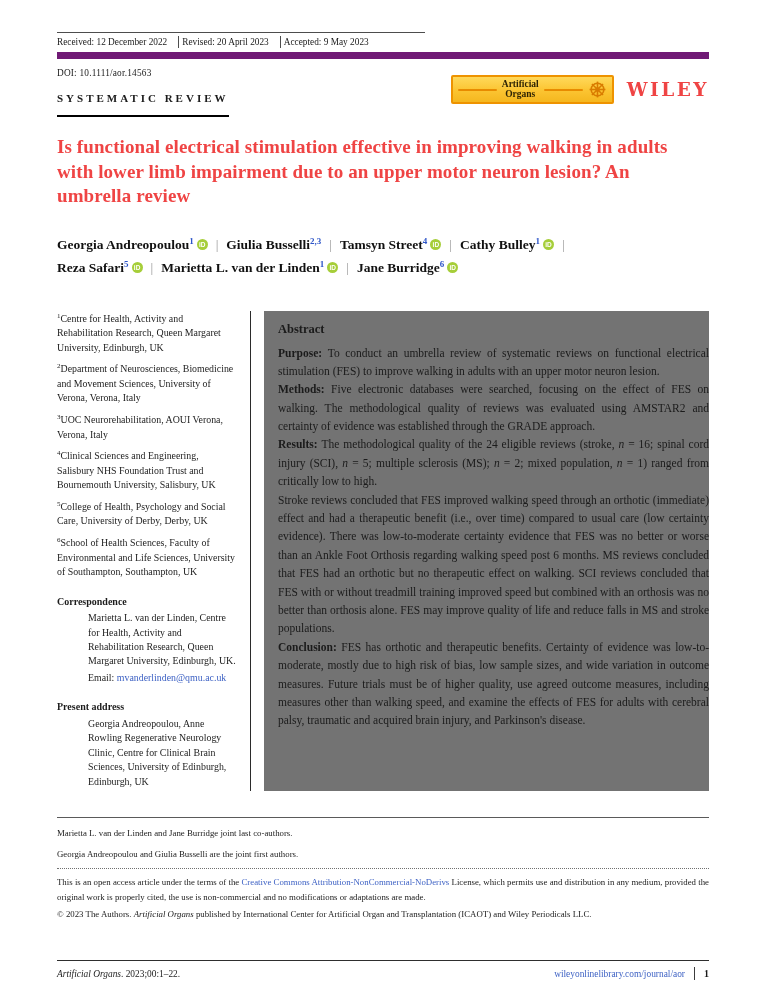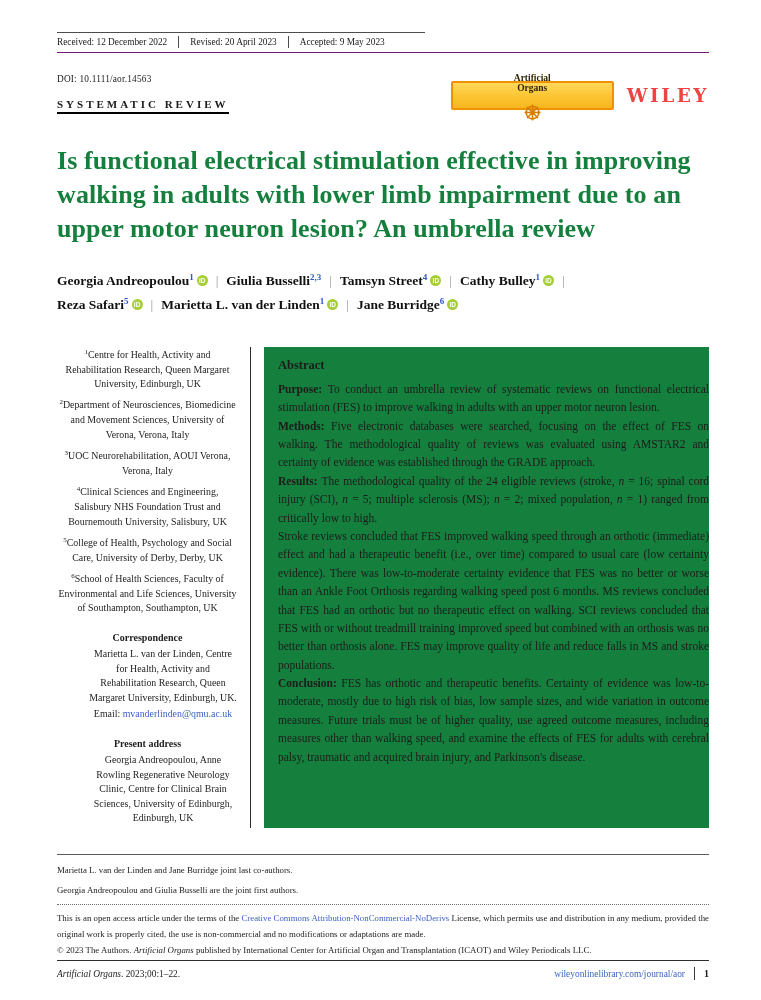--- a/index.html
+++ b/index.html
@@ -3,59 +3,59 @@
 <meta charset="utf-8">
 <style>
   * { margin:0; padding:0; box-sizing:border-box; }
   html,body { background:#888; }
   .page {
     width:761px; height:1000px; background:#ffffff; margin:0 auto;
     font-family:"Liberation Serif", serif; color:#1b1b1b;
     padding:33px 52px 22px 57px; overflow:hidden; position:relative;
   }
   
-  .dates-bar { position:relative; border-bottom:1px solid #701a75; display:flex; align-items:stretch; padding:3px 0 4px 0; }
+  .dates-bar { position:relative; border-bottom:7px solid #701a75; display:flex; align-items:stretch; padding:3px 0 4px 0; }
   .dates-bar::before { content:""; position:absolute; top:-1px; left:0; width:368px; height:1px; background:#4d4d4d; }
   .date-item { font-size:9.3px; padding:1px 11px 1px 0; white-space:nowrap; }
-  .date-item + .date-item { border-left:1px solid #4d4d4d; padding-left:11px;font-family:Liberation Serif, serif; }
-  .header-row { display:flex; justify-content:space-between; align-items:flex-start; margin-top:21px; }
+  .date-item + .date-item { border-left:1px solid #4d4d4d; padding-left:3px;font-family:Liberation Serif, serif; }
+  .header-row { display:flex; justify-content:space-between; align-items:flex-start; margin-top:9px; }
   .doi { font-size:9.3px; letter-spacing:0.2px; }
-  .article-type { display:inline-block; margin-top:14px; font-size:11px; font-weight:bold; letter-spacing:3px; border-bottom:2.5px solid #000; padding-bottom:2px; }
+  .article-type { display:inline-block; margin-top:14px; font-size:11px; font-weight:bold; letter-spacing:3px; border-bottom:2.5px solid #000; padding-bottom:11px; }
   .brand { display:flex; align-items:center; gap:13px; margin-top:7px; }
   .journal-badge {
     width:163px; height:29px; border:2px solid #ee9300; border-radius:2px;
     background:linear-gradient(180deg,#ffd95a 0%,#fbc431 55%,#f5b71f 100%);
-    display:flex; align-items:center; justify-content:center; gap:5px; padding:0 5px;flex-direction:column;
+    display:flex; align-items:center; justify-content:center; gap:5px; padding:0 5px;
   }
   .badge-line { height:2px; background:#e88b00; flex:1; border-radius:1px; }
   .badge-text { font-size:9.5px; font-weight:bold; color:#2f2404; line-height:1.02; text-align:center; white-space:nowrap; }
   .badge-gear { flex:none; width:19px; height:19px; }
   .wiley { font-family:"DejaVu Serif", serif; font-size:18.5px; font-weight:bold; letter-spacing:2.5px; color:#ef4444; }
   
-  .title { margin-top:30px; font-size:26px; font-weight:bold; line-height:1.3; color:#15803d; letter-spacing:0.1px; width:640px; }
+  .title { margin-top:18px; font-size:19px; font-weight:bold; line-height:1.3; color:#ef4444; letter-spacing:0.1px; width:640px; }
   .authors { margin-top:24px; font-size:13.5px; font-weight:bold; line-height:1.72; }
   .author-name { color:#111;text-align:right; }
   .asup { color:#2d55c8; font-weight:bold; font-size:9px; }
   .sep { color:#9a9a9a; font-weight:normal; margin:0 8px; }
   .orcid {
     display:inline-block; width:11px; height:11px; border-radius:50%;
     background:#a6ce39; color:#fff; font-family:"Liberation Sans", sans-serif;
     font-size:6.5px; font-weight:bold; line-height:11px; text-align:center;
     vertical-align:2px; margin-left:3px; letter-spacing:0;
   }
   
   .main { display:flex; margin-top:31px; align-items:stretch; }
-  .sidebar { flex:none; width:181px; font-size:9.9px; line-height:1.46; color:#1d1d1d;text-align:center; }
+  .sidebar { flex:none; width:181px; font-size:9.9px; line-height:1.46; color:#1d1d1d; }
   .aff { margin-bottom:6px; }
   .aff sup, .side-note sup { font-size:7px; }
   .side-heading { font-weight:bold; font-size:10px; margin-top:15px; margin-bottom:2px; }
   .side-note { margin-bottom:2px;margin-left:31px; }
   .link { color:#3e62c4; text-decoration:none; cursor:pointer; }
   .divider { flex:none; width:1px; background:#2b2b2b; margin-left:12px; }
-  .abstract { flex:1; margin-left:13px; background:#15803d; padding:11px 0 13px 14px; }
+  .abstract { flex:1; margin-left:13px; background:#737373; padding:11px 0 13px 14px; }
   .abstract-heading { font-size:12.5px; font-weight:bold; margin-bottom:7px; }
   .abstract p { font-size:11.5px; line-height:1.6; text-align:justify; }
   
   .footnotes { margin-top:26px; border-top:1px solid #5a5a5a; padding-top:9px; font-size:8.8px; line-height:1.4; color:#222; }
   .fnote { margin-bottom:8px; }
   .dotted-rule { border:none; border-top:1.5px dotted #707070; margin:2px 0 6px 0; }
   .oa-block { line-height:1.75; text-align:justify; }
   .copyright { margin-top:2px; }
   
   .bottom-bar { position:absolute; left:57px; right:52px; bottom:20px; border-top:1.5px solid #2e2e2e; padding-top:6px; display:flex; justify-content:space-between; align-items:center; font-size:9.4px; }

